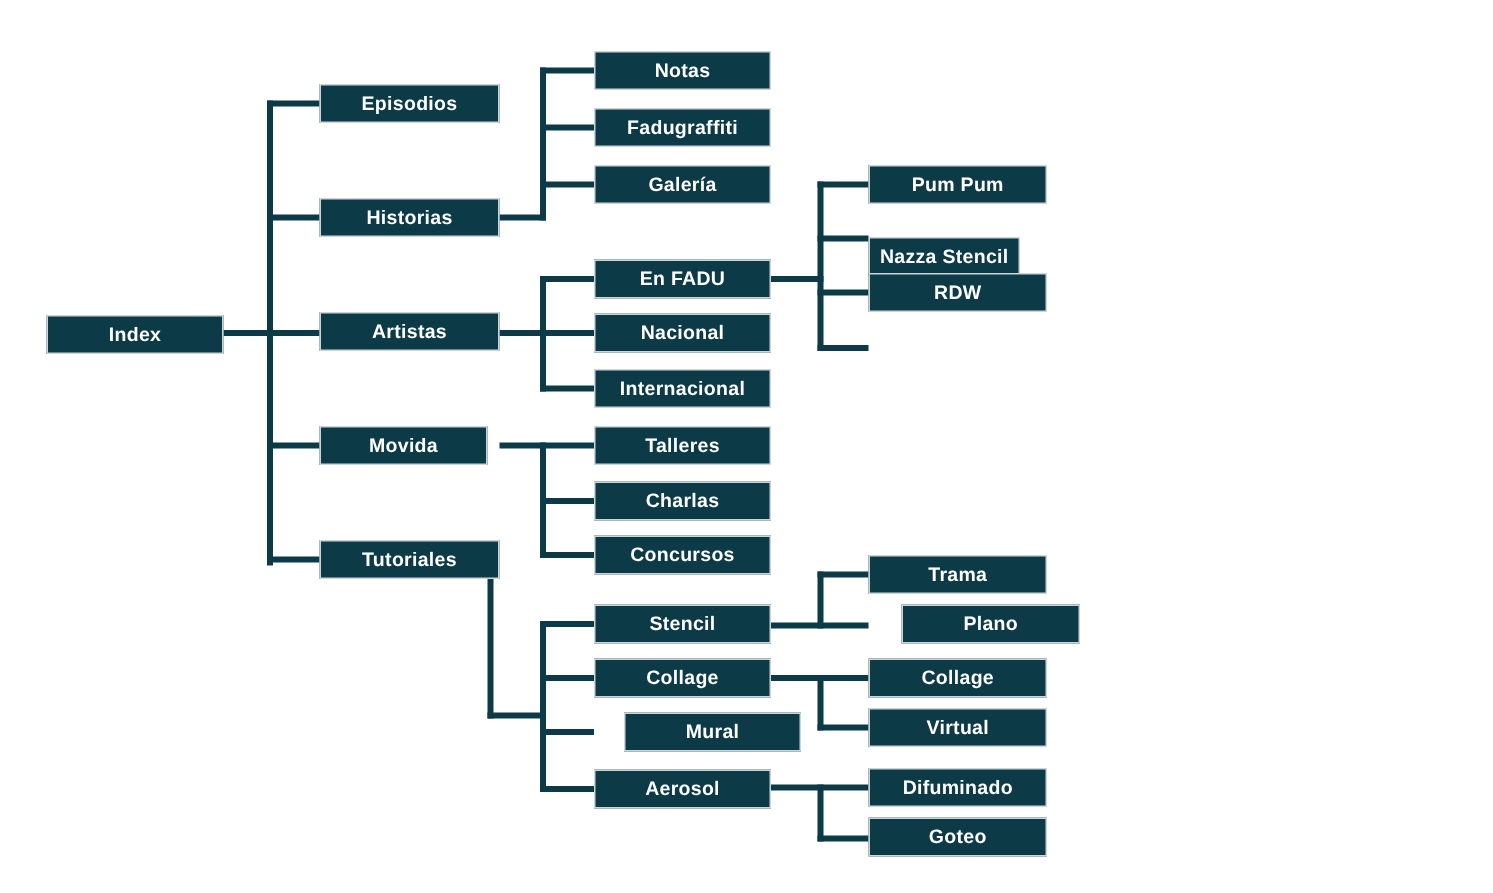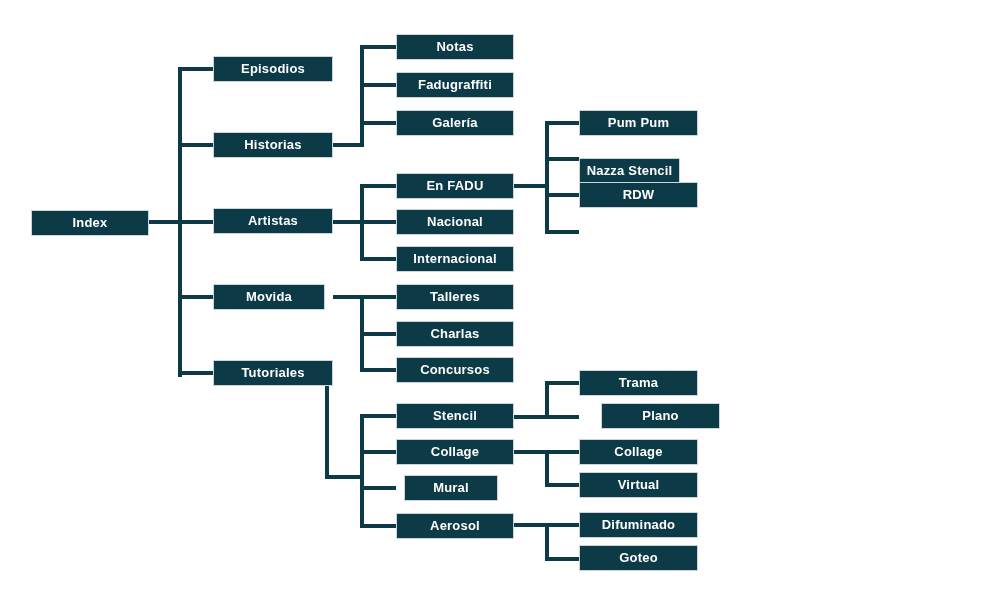--- a/index.html
+++ b/index.html
@@ -106,21 +106,21 @@
   <div class="node" style="left:396px;top:72px;width:118px">Fadugraffiti</div>
   <div class="node" style="left:396px;top:110px;width:118px">Galería</div>
   <div class="node" style="left:396px;top:173px;width:118px">En FADU</div>
   <div class="node" style="left:396px;top:209px;width:118px">Nacional</div>
   <div class="node" style="left:396px;top:246px;width:118px">Internacional</div>
   <div class="node" style="left:396px;top:284px;width:118px">Talleres</div>
   <div class="node" style="left:396px;top:321px;width:118px">Charlas</div>
   <div class="node" style="left:396px;top:357px;width:118px">Concursos</div>
   <div class="node" style="left:396px;top:403px;width:118px">Stencil</div>
   <div class="node" style="left:396px;top:439px;width:118px">Collage</div>
-  <div class="node" style="left:404px;top:475px;width:94px">Mural</div>
+  <div class="node" style="left:416px;top:475px;width:118px">Mural</div>
   <div class="node" style="left:396px;top:513px;width:118px">Aerosol</div>
 
   <div class="node" style="left:579px;top:110px;width:119px">Pum Pum</div>
   <div class="node" style="left:579px;top:158px;width:101px">Nazza Stencil</div>
   <div class="node" style="left:579px;top:182px;width:119px">RDW</div>
   <div class="node" style="left:579px;top:370px;width:119px">Trama</div>
   <div class="node" style="left:601px;top:403px;width:119px">Plano</div>
   <div class="node" style="left:579px;top:439px;width:119px">Collage</div>
   <div class="node" style="left:579px;top:472px;width:119px">Virtual</div>
   <div class="node" style="left:579px;top:512px;width:119px">Difuminado</div>

